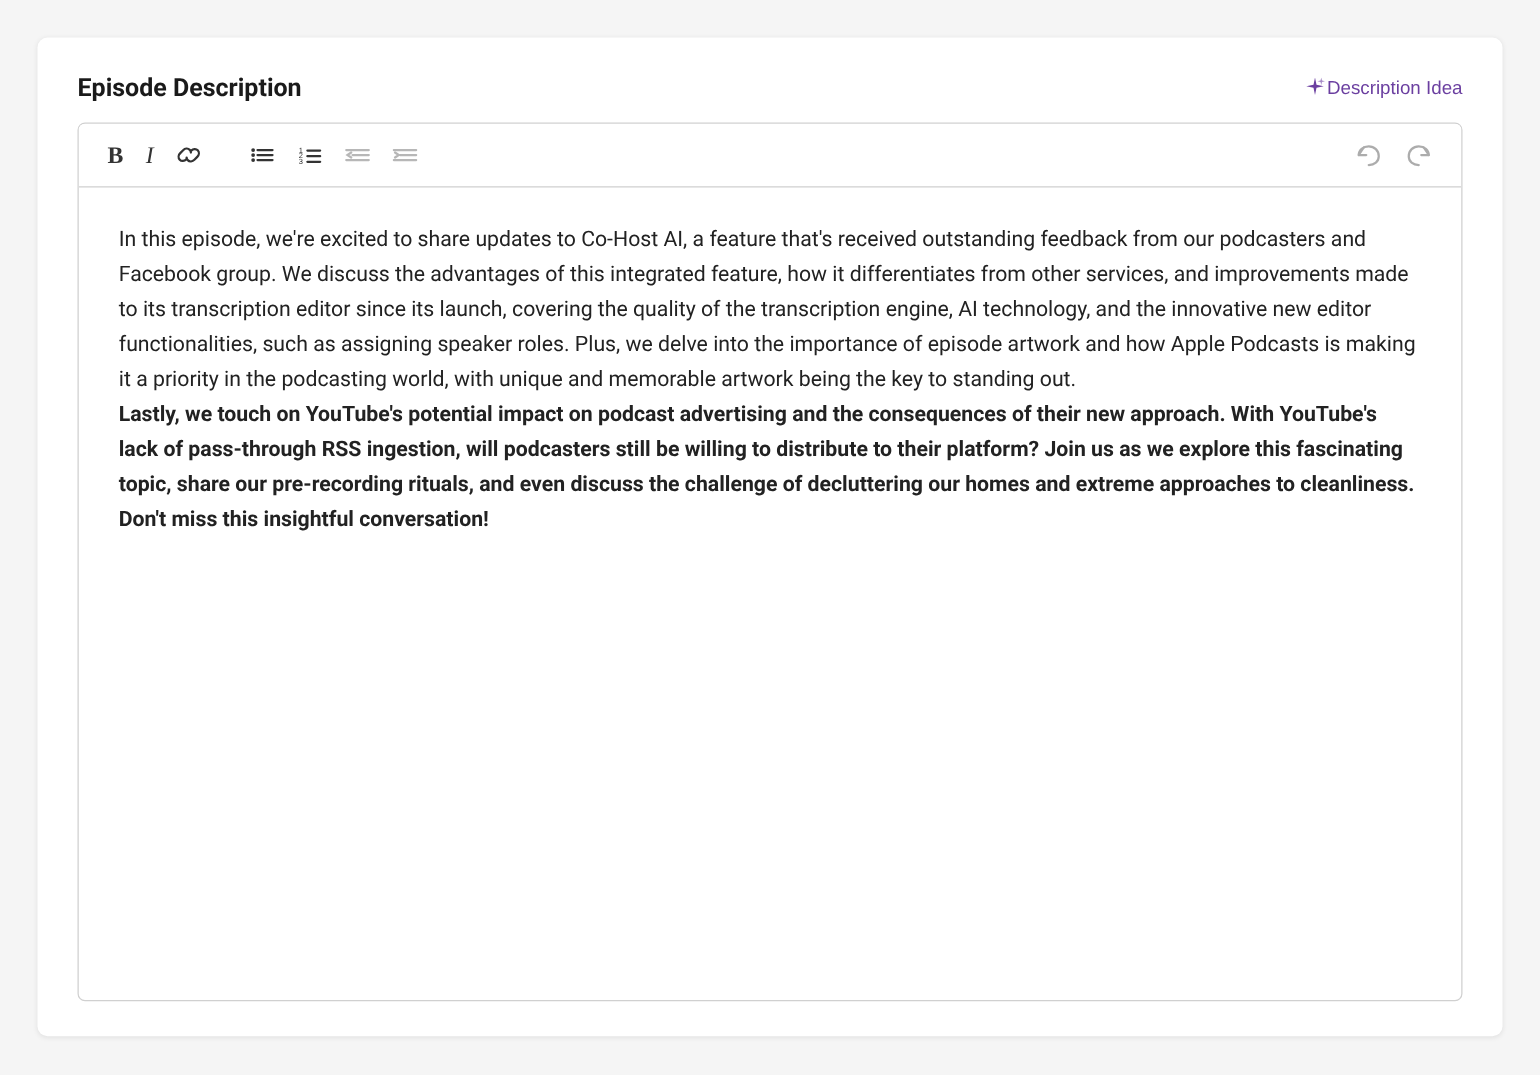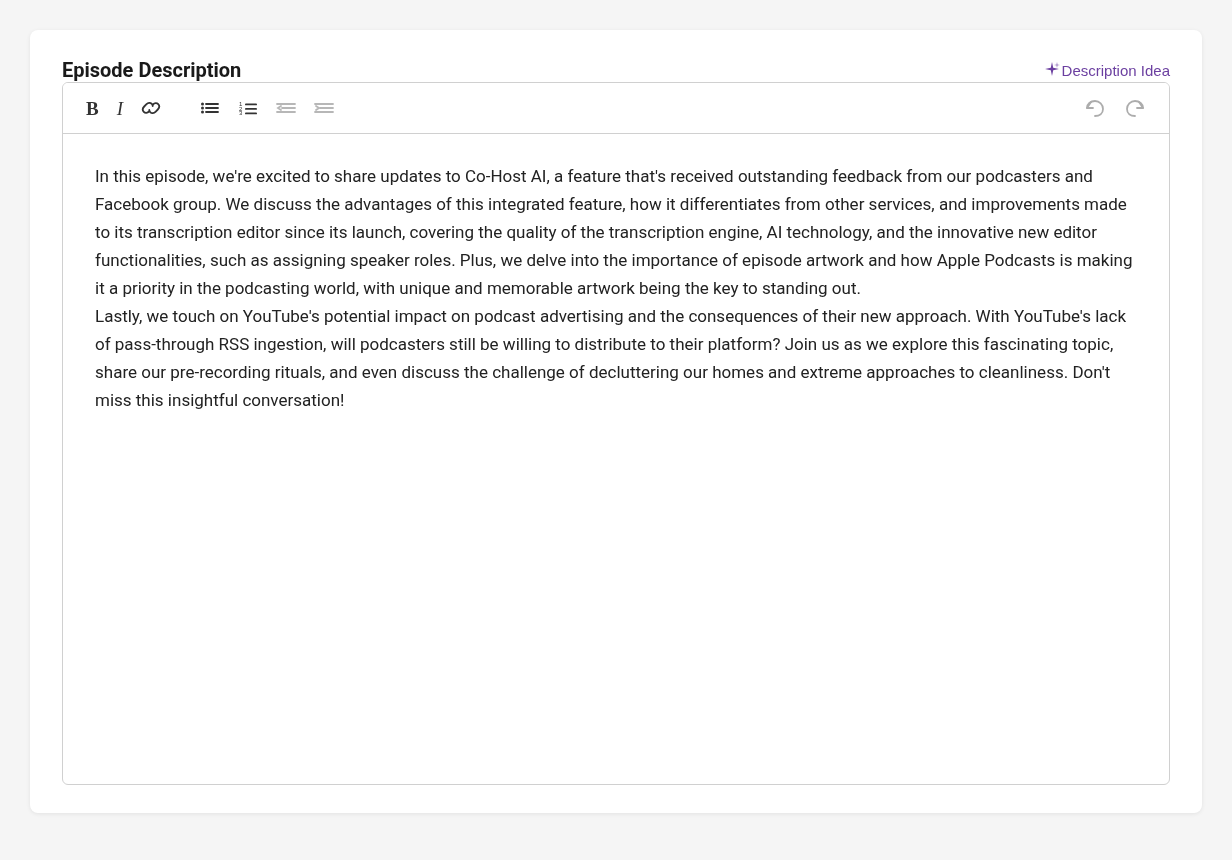--- a/index.html
+++ b/index.html
@@ -23,20 +23,21 @@
       background: #fff;
       border-radius: 8px;
       padding: 28px 32px;
       box-shadow: 0 1px 4px rgba(0,0,0,0.08);
     }
 
     .header {
       display: flex;
       justify-content: space-between;
       align-items: center;
+      margin-bottom: 16px;
     }
 
     .header-title {
       font-size: 20px;
       font-weight: 700;
       color: #1a1a1a;
     }
 
     .description-idea-btn {
       display: flex;
@@ -113,20 +114,21 @@
       color: #222;
       min-height: 650px;
       outline: none;
     }
 
     .editor-content p {
     }
 
     .editor-content p:last-child {
       margin-bottom: 15px;
+      font-weight: bold;
     }
 
     
     svg {
       display: block;
     }
   </style>
 </head>
 <body>
 

